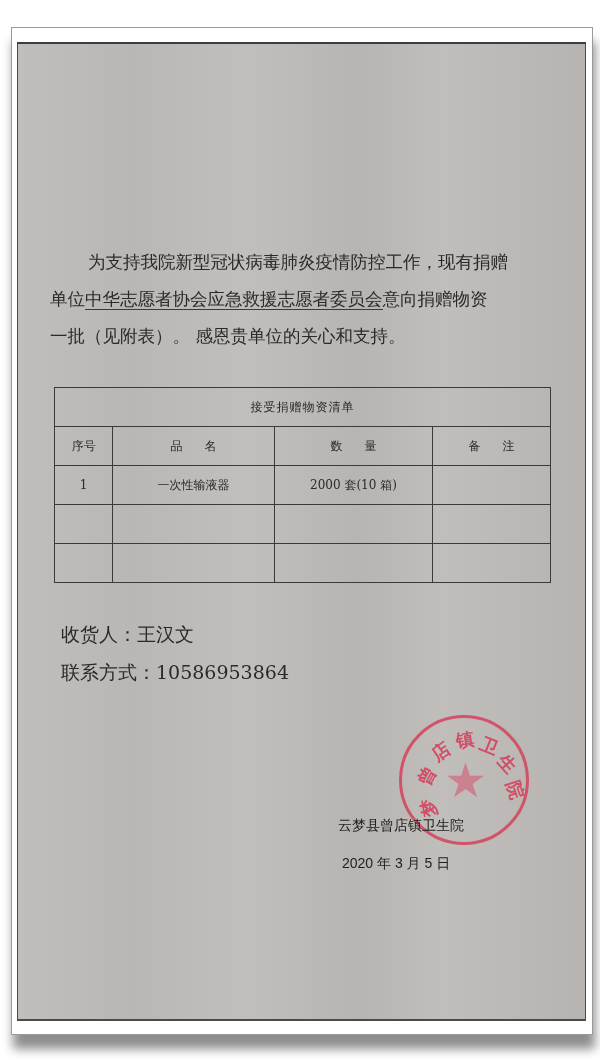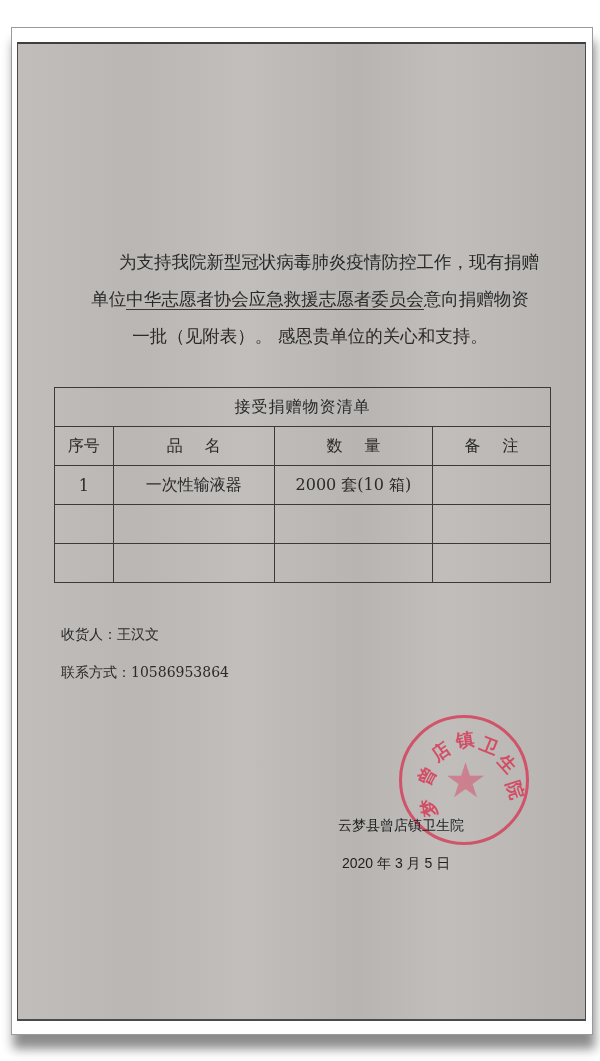--- a/index.html
+++ b/index.html
@@ -59,31 +59,31 @@
     .paragraph {
       position: absolute;
       left: 32px;
       top: 200px;
       width: 520px;
       font-size: 17.5px;
       line-height: 37px;
       color: #2a2a2a;
       font-family: "DejaVu Sans", "Liberation Sans", sans-serif;
     }
-    .paragraph .line { display: block; white-space: nowrap; text-align: center; }
+    .paragraph .line { display: block; white-space: nowrap; }
     .paragraph .indent { padding-left: 38px; }
     .underline { border-bottom: 1px solid #3a3a3a; }
 
     .table {
       position: absolute;
       left: 36px;
       top: 343px;
       width: 497px;
       border-collapse: collapse;
-      font-size: 16px;
+      font-size: 12px;
       color: #2a2a2a;
       font-family: "DejaVu Sans", "Liberation Sans", sans-serif;
     }
     .table td, .table th {
       border: 1px solid #3a3a3a;
       text-align: center;
       font-weight: normal;
       height: 38px;
       padding: 0;
     }
@@ -92,21 +92,21 @@
     .col-name { width: 161px; }
     .col-qty { width: 157px; }
     .col-note { width: 108px; }
     .spaced { letter-spacing: 22px; padding-left: 22px !important; }
     .qty { font-family: "DejaVu Serif", "Liberation Serif", serif; }
 
     .info {
       position: absolute;
       left: 43px;
       top: 571px;
-      font-size: 14px;
+      font-size: 19px;
       color: #2a2a2a;
       line-height: 38px;
       font-family: "DejaVu Sans", "Liberation Sans", sans-serif;
     }
     .info .row { white-space: nowrap; }
     .info .num { font-family: "DejaVu Serif", "Liberation Serif", serif; }
 
     .stamp {
       position: absolute;
       left: 381px;

